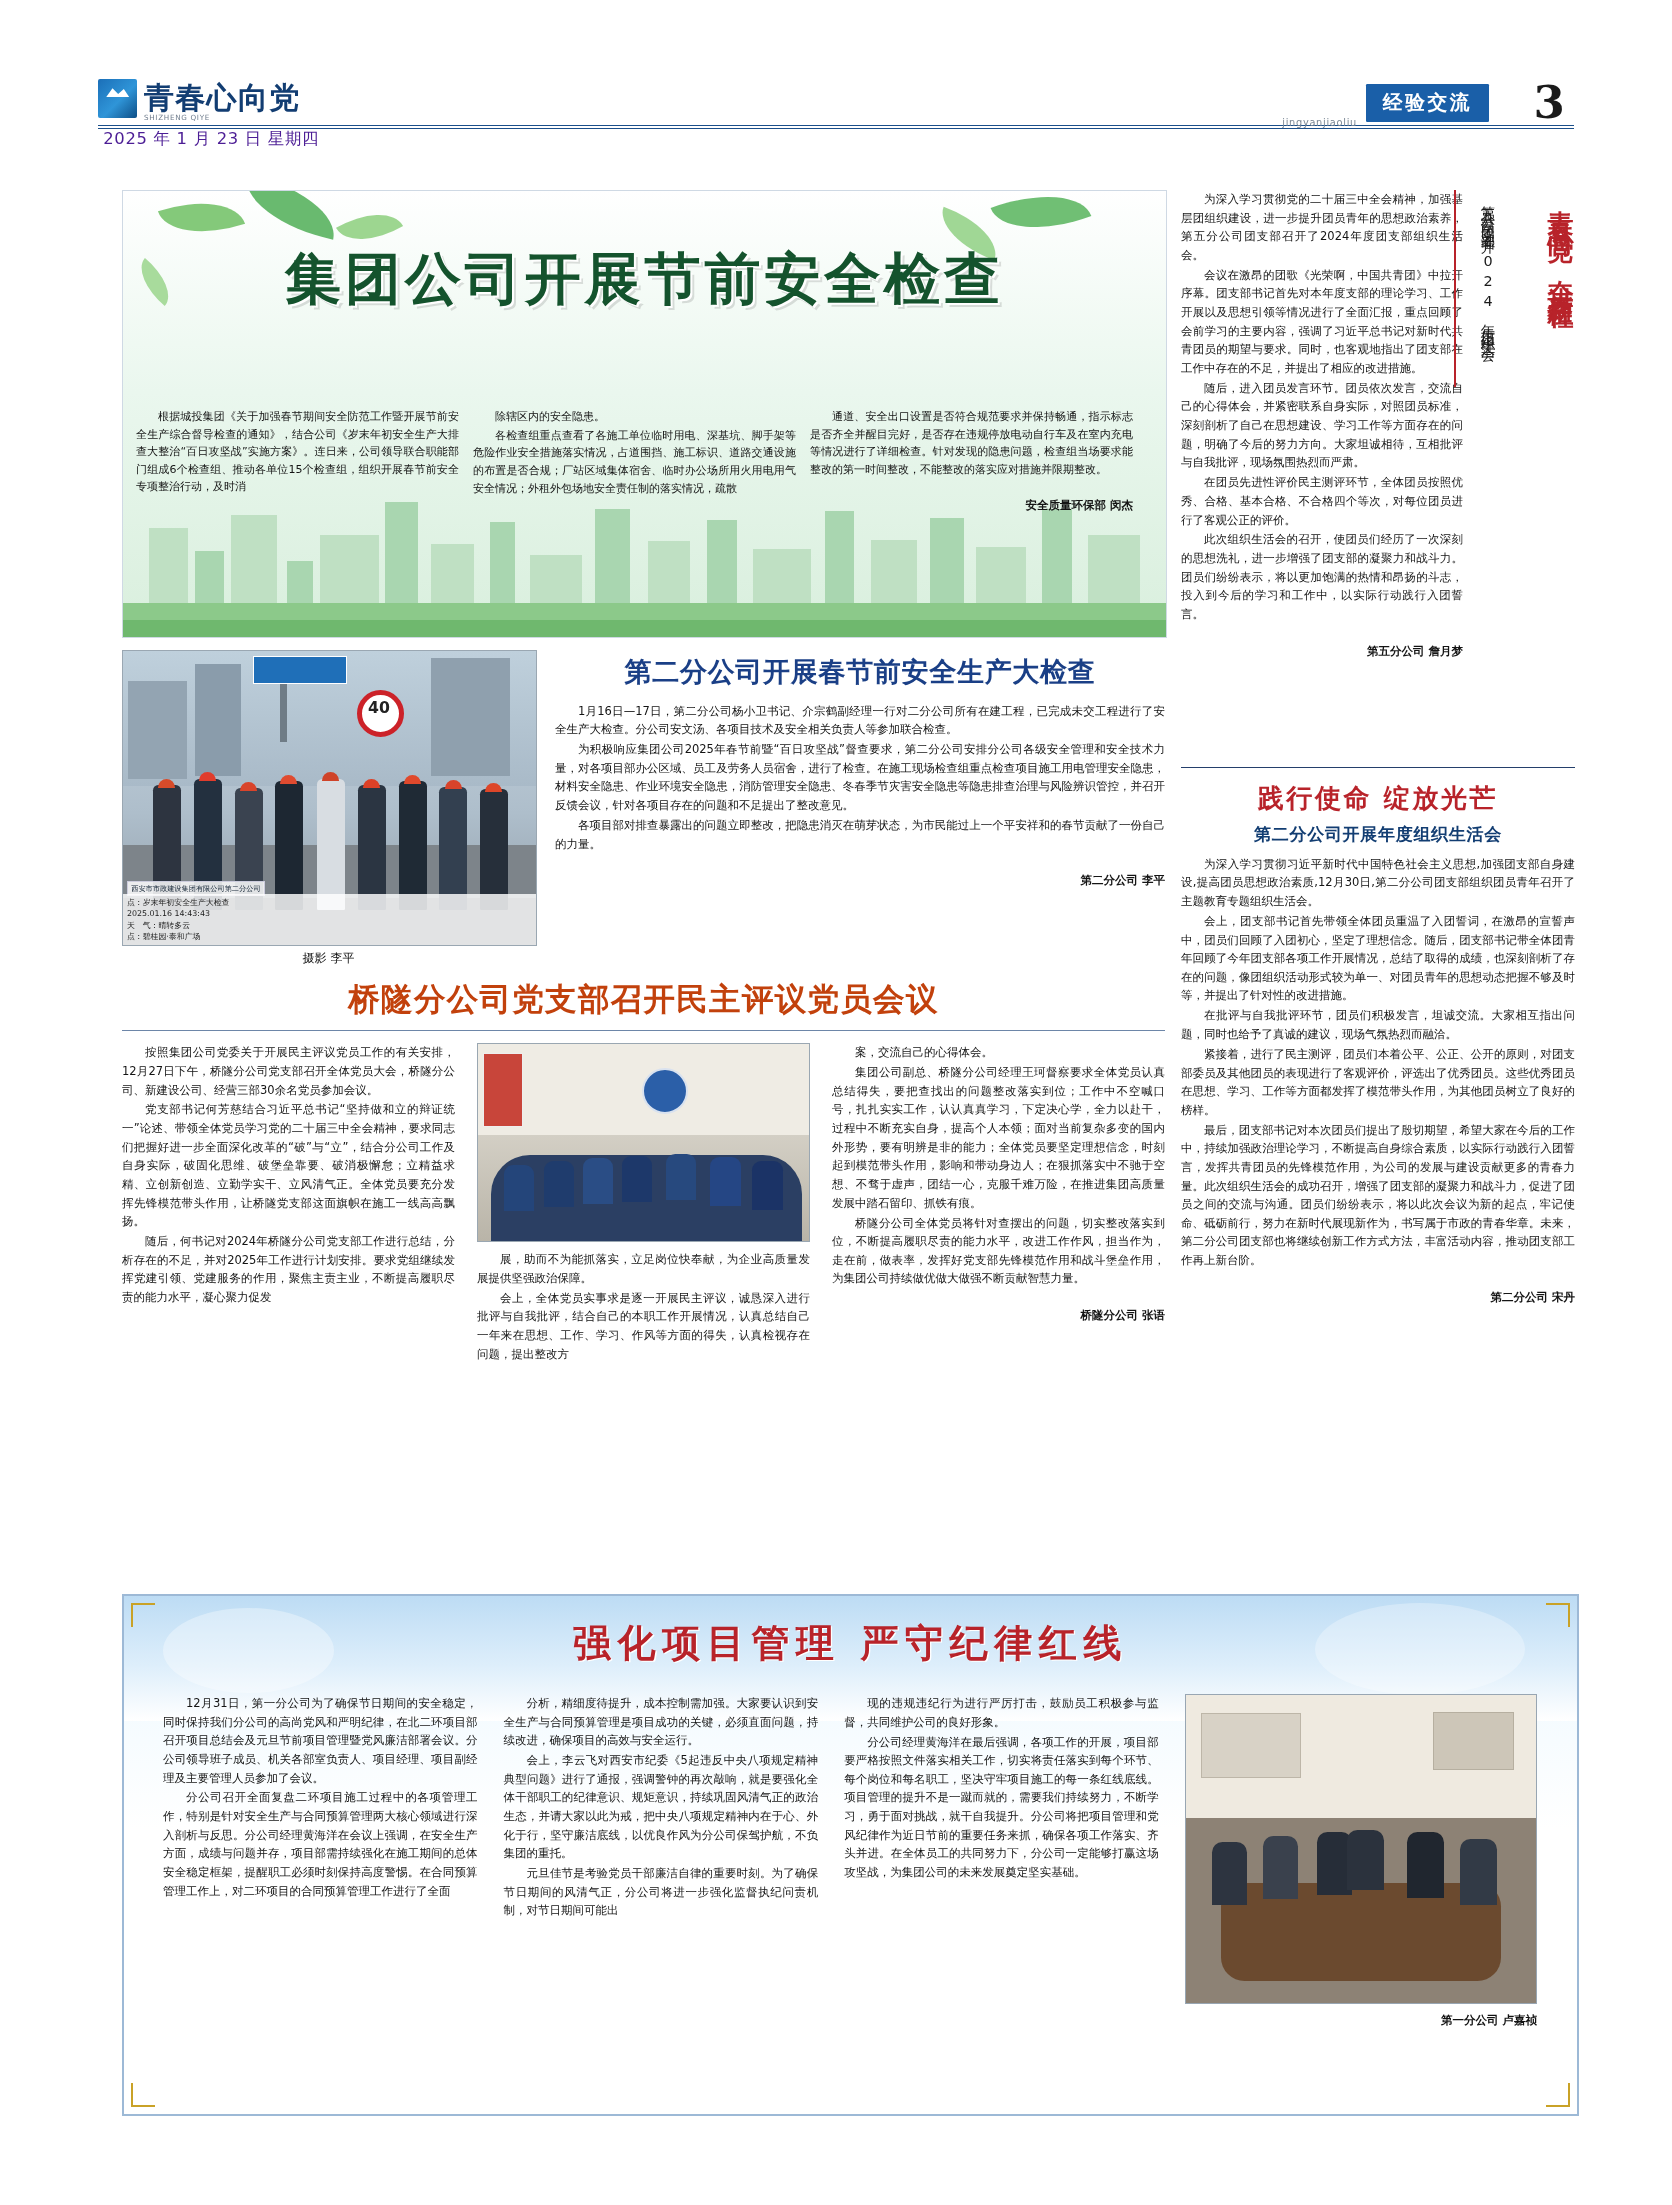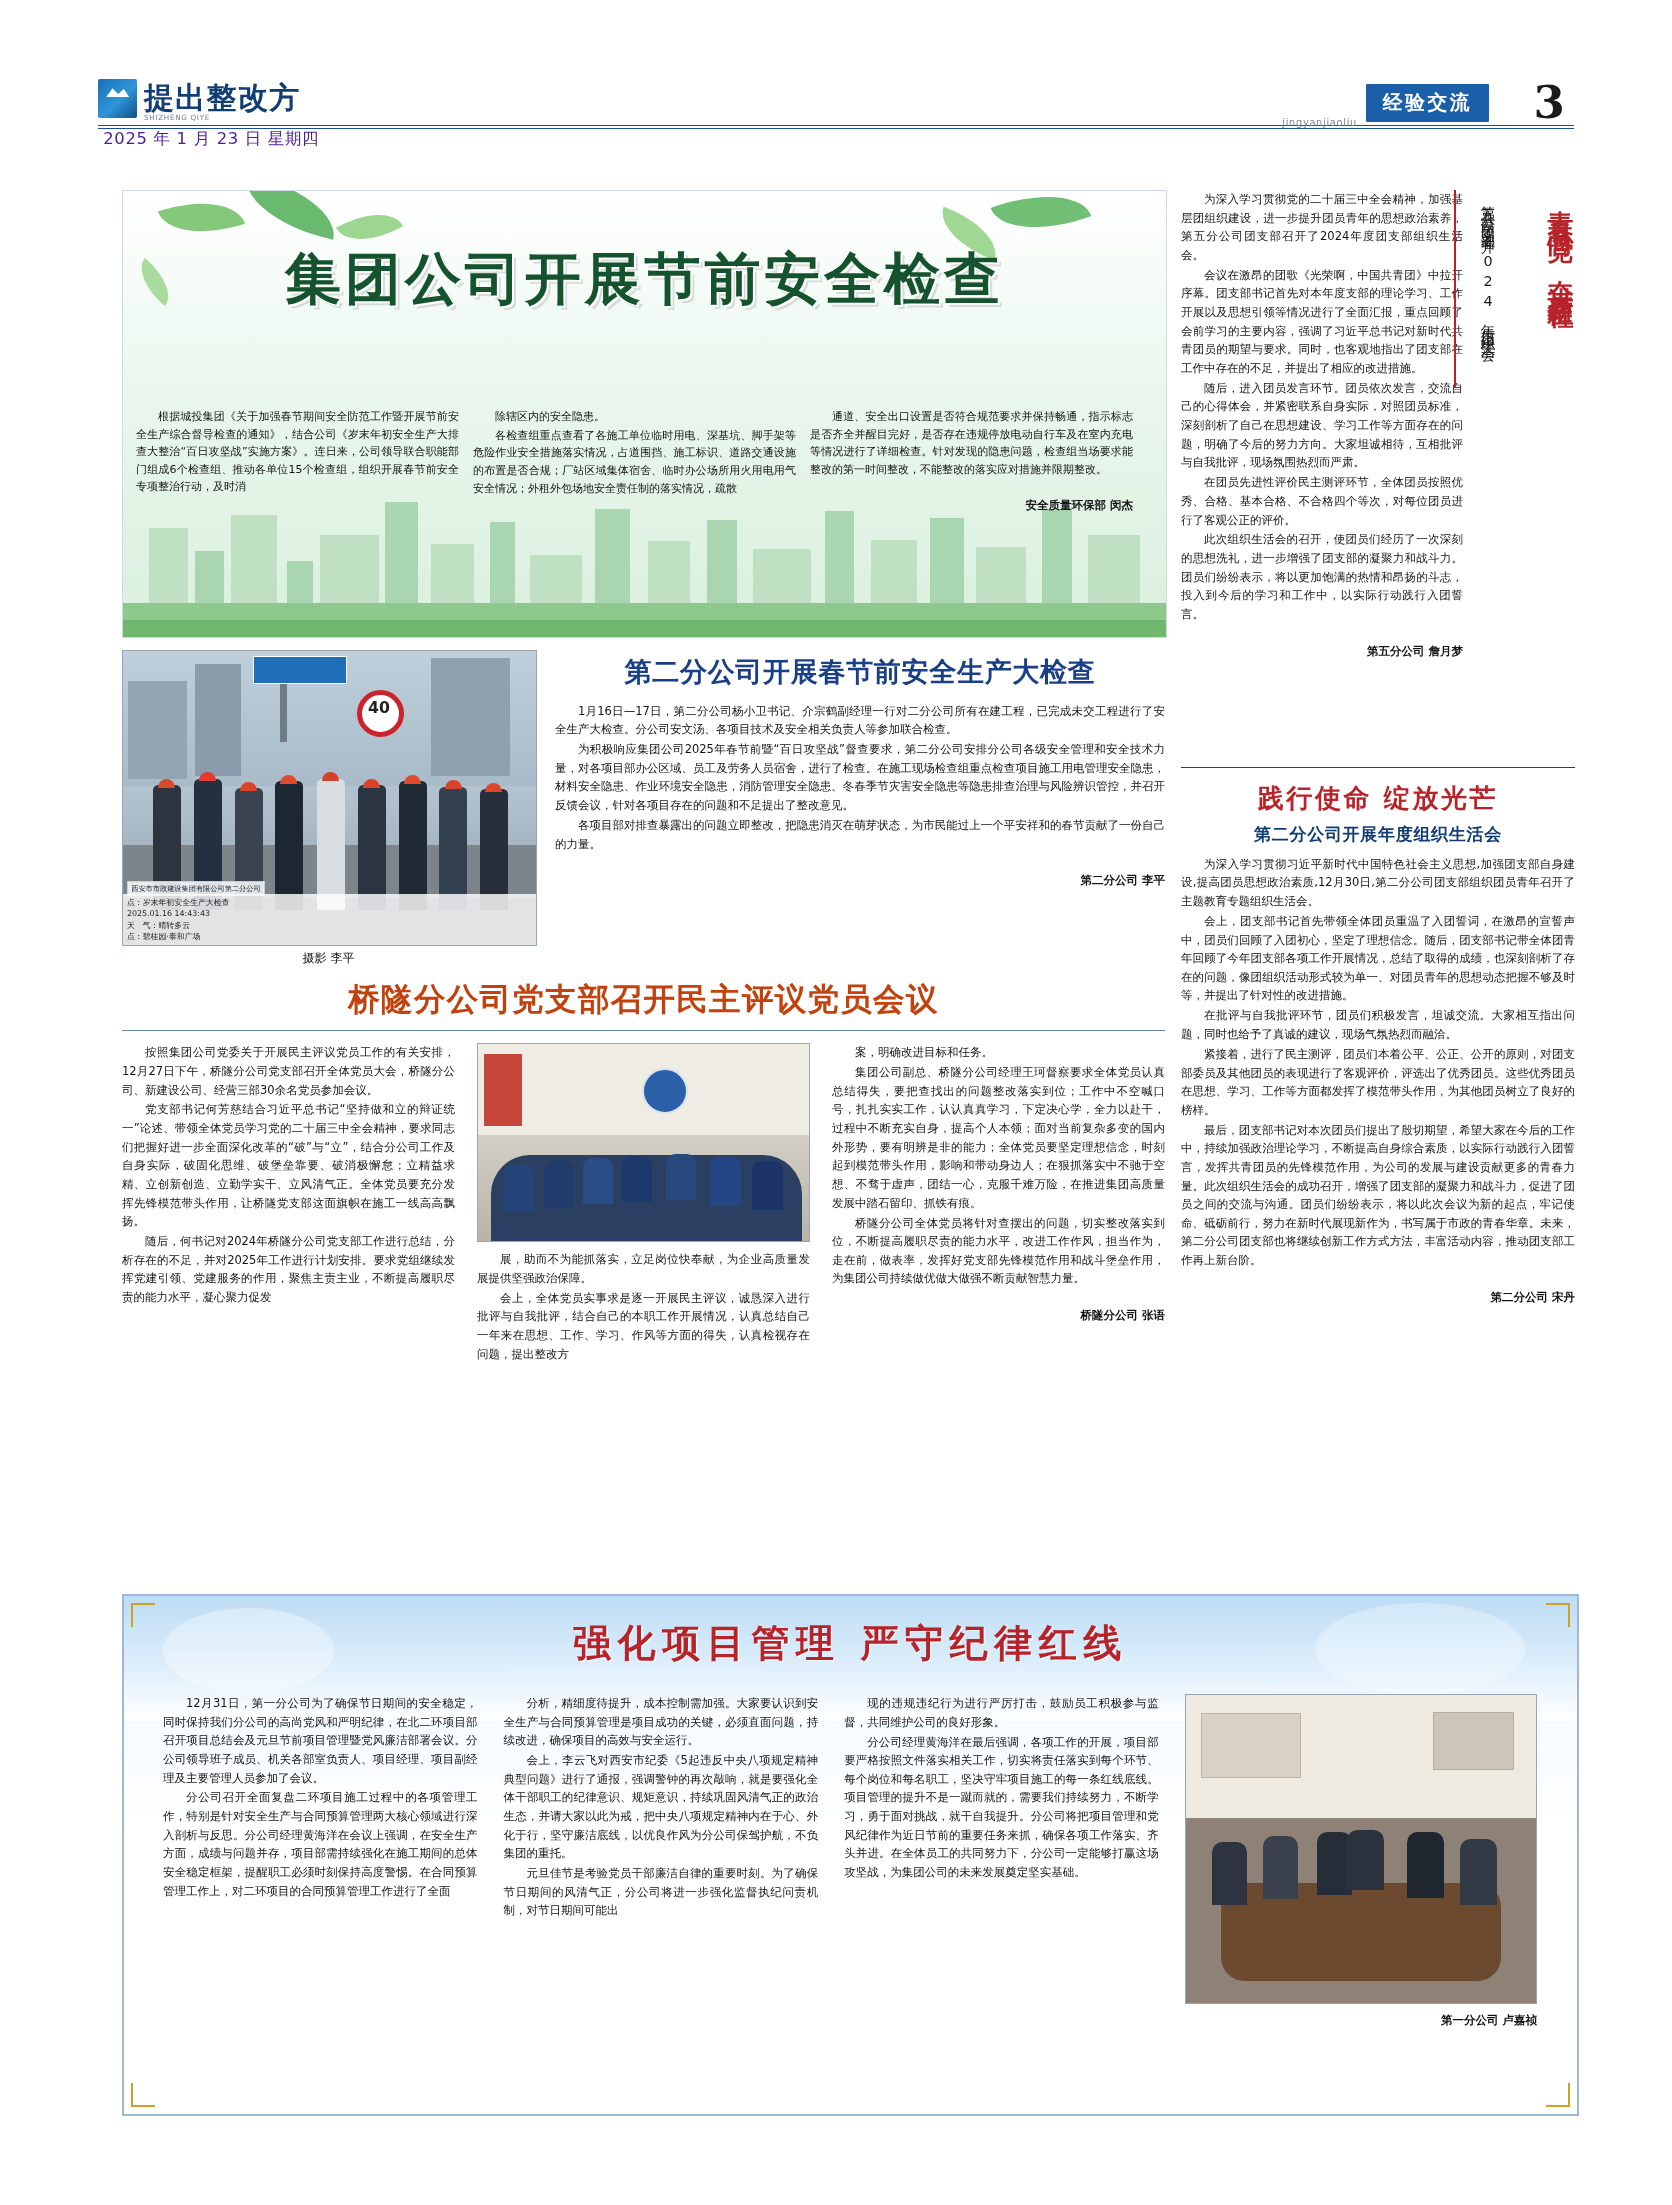--- a/index.html
+++ b/index.html
@@ -105,21 +105,21 @@
   .c-bl{left:6.6px;bottom:6.6px;border-right:none;border-top:none;}
   .c-br{right:6.6px;bottom:6.6px;border-left:none;border-top:none;}
 </style>
 </head>
 <body>
 
 <div class="page">
 
   <div class="masthead">
     <div class="mast-logo"></div>
-    <div class="mast-title">提出整改方</div>
+    <div class="mast-title">青春心向党</div>
     <div class="mast-sub">SHIZHENG QIYE</div>
     <div class="mast-rule"></div>
     <div class="mast-rule2"></div>
     <div class="mast-date">2025 年 1 月 23 日    星期四</div>
     <div class="sec-badge">经验交流</div>
     <div class="sec-pinyin">jingyanjiaoliu</div>
     <div class="page-num">3</div>
   </div>
 
   <div class="banner1">
@@ -252,21 +252,21 @@
           <div style="position:absolute;left:188px;bottom:41px;width:30px;height:46px;background:#27497e;border-radius:9.2px 9.2px 0 0;"></div>
           <div style="position:absolute;right:26px;bottom:31.5px;width:31.5px;height:49px;background:#1b3涨;background:#1b3366;border-radius:9.2px 9.2px 0 0;"></div>
           <div style="position:absolute;right:68px;bottom:35px;width:31.5px;height:49px;background:#254684;border-radius:9.2px 9.2px 0 0;"></div>
         </div>
         <div class="col">
           <p>展，助而不为能抓落实，立足岗位快奉献，为企业高质量发展提供坚强政治保障。</p>
           <p>会上，全体党员实事求是逐一开展民主评议，诚恳深入进行批评与自我批评，结合自己的本职工作开展情况，认真总结自己一年来在思想、工作、学习、作风等方面的得失，认真检视存在问题，提出整改方</p>
         </div>
       </div>
       <div class="col">
-        <p>案，明确改进目标和任务。</p>
+        <p>案，交流自己的心得体会。</p>
         <p>集团公司副总、桥隧分公司经理王珂督察要求全体党员认真总结得失，要把查找出的问题整改落实到位；工作中不空喊口号，扎扎实实工作，认认真真学习，下定决心学，全力以赴干，过程中不断充实自身，提高个人本领；面对当前复杂多变的国内外形势，要有明辨是非的能力；全体党员要坚定理想信念，时刻起到模范带头作用，影响和带动身边人；在狠抓落实中不驰于空想、不骛于虚声，团结一心，克服千难万险，在推进集团高质量发展中踏石留印、抓铁有痕。</p>
         <p>桥隧分公司全体党员将针对查摆出的问题，切实整改落实到位，不断提高履职尽责的能力水平，改进工作作风，担当作为，走在前，做表率，发挥好党支部先锋模范作用和战斗堡垒作用，为集团公司持续做优做大做强不断贡献智慧力量。</p>
         <div class="sign">桥隧分公司 张语</div>
       </div>
     </div>
   </div>
 
   <div class="rail">
     <div class="rail-line"></div>
     <div class="rail-vert">青春心向党 奋进新征程</div>

